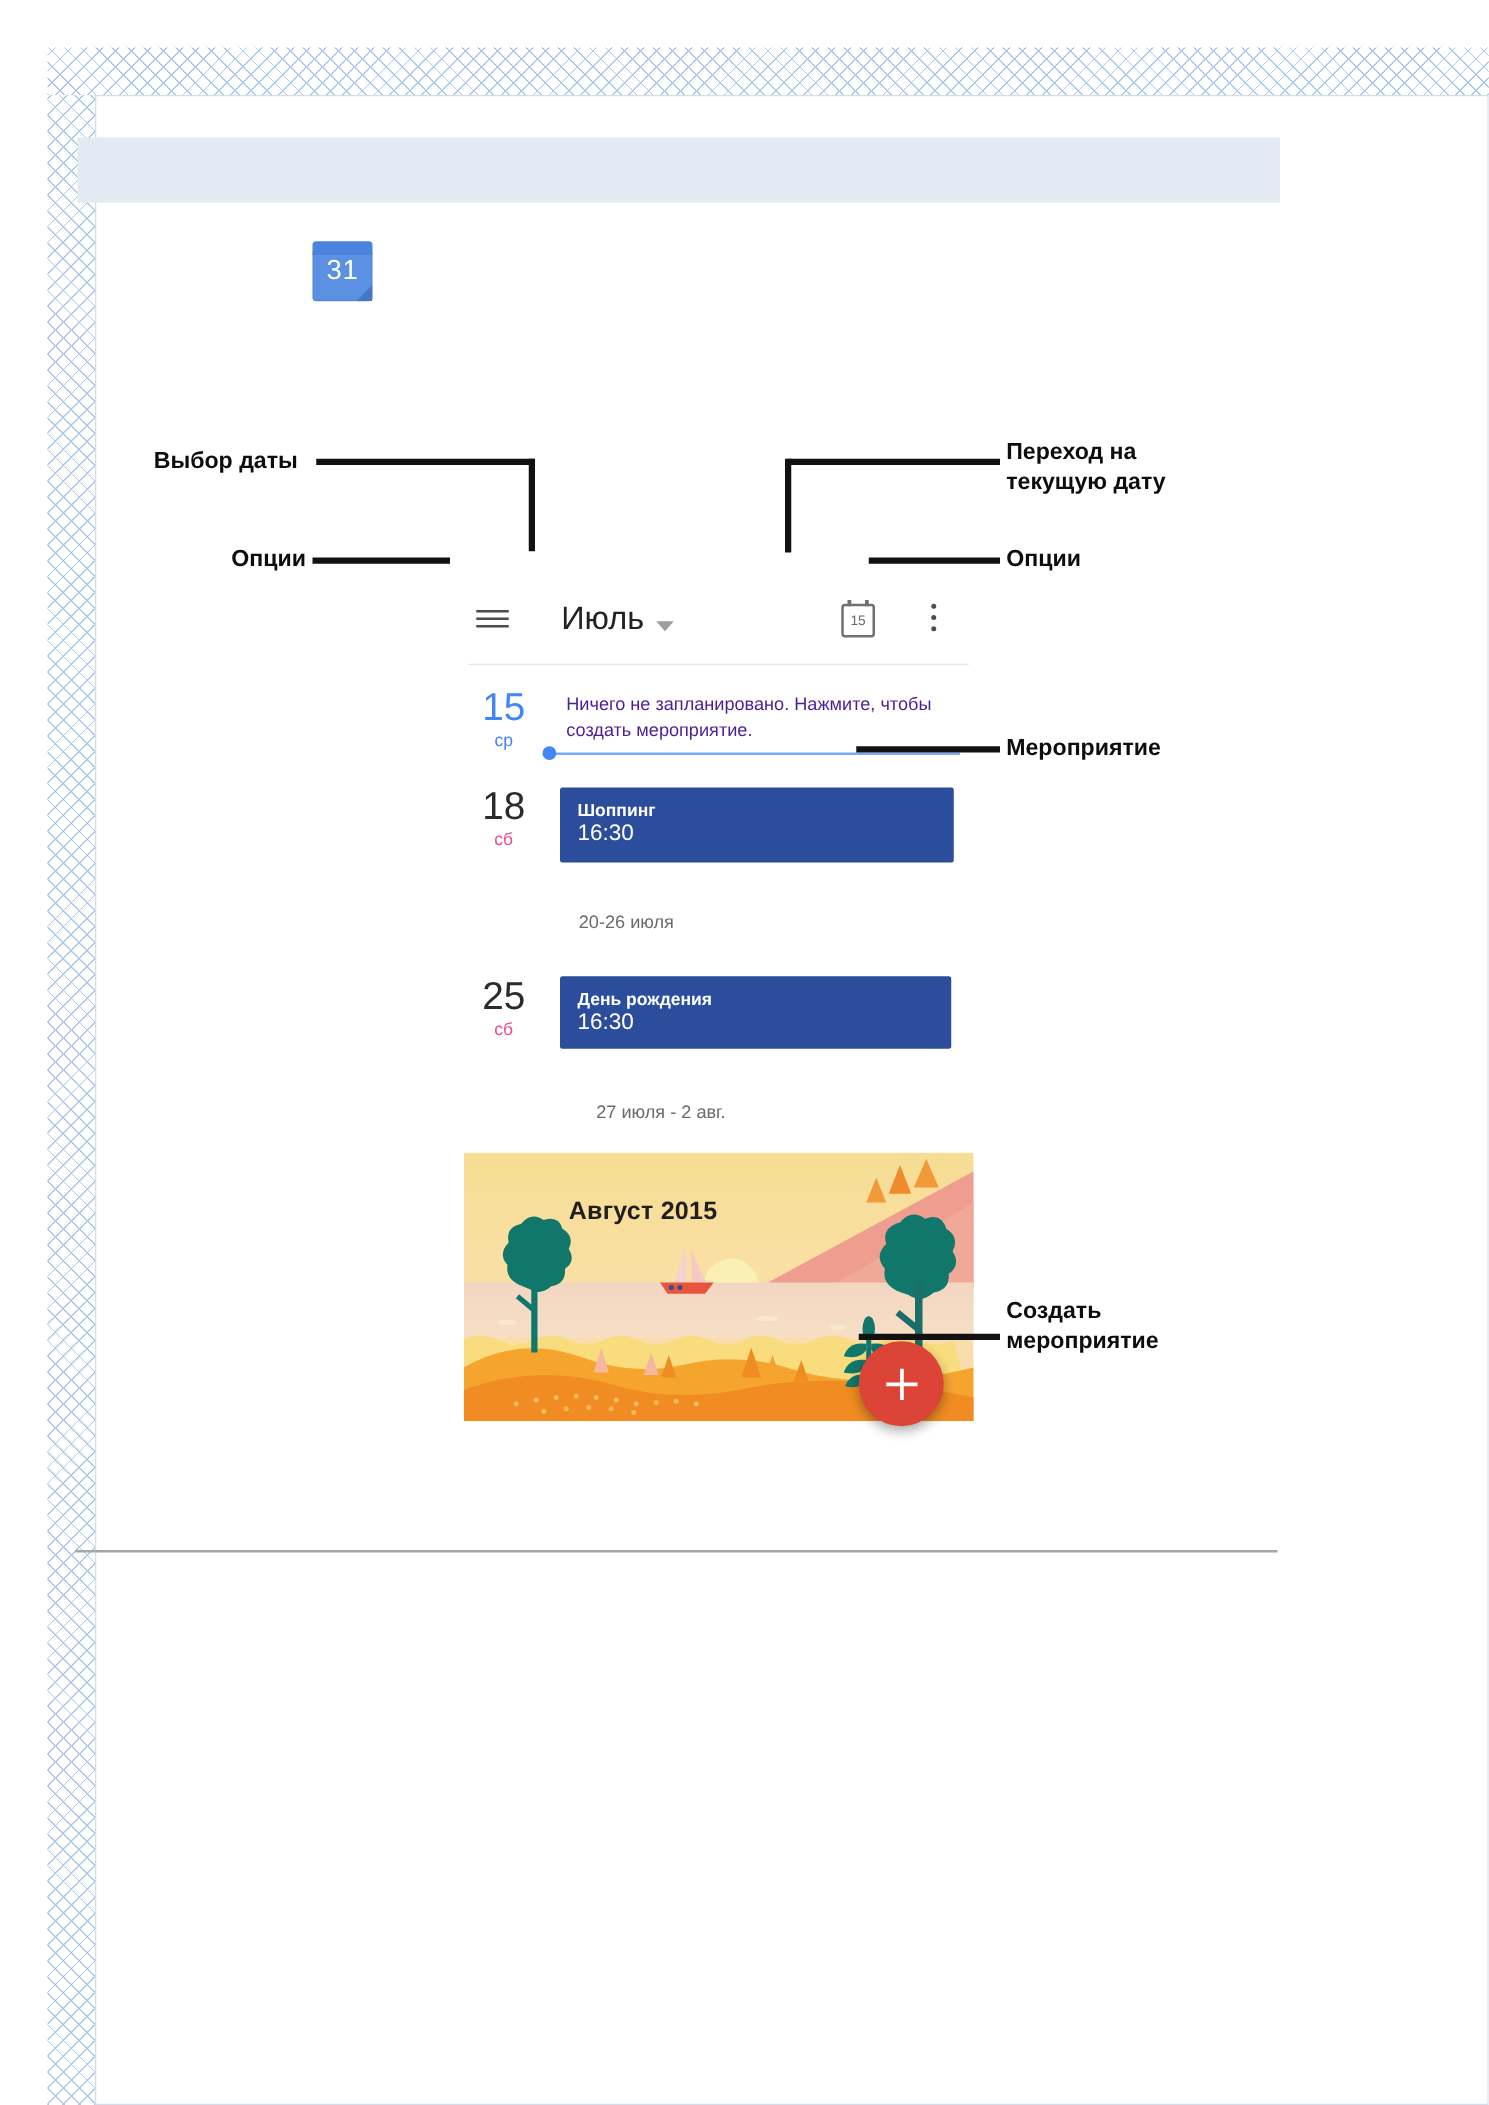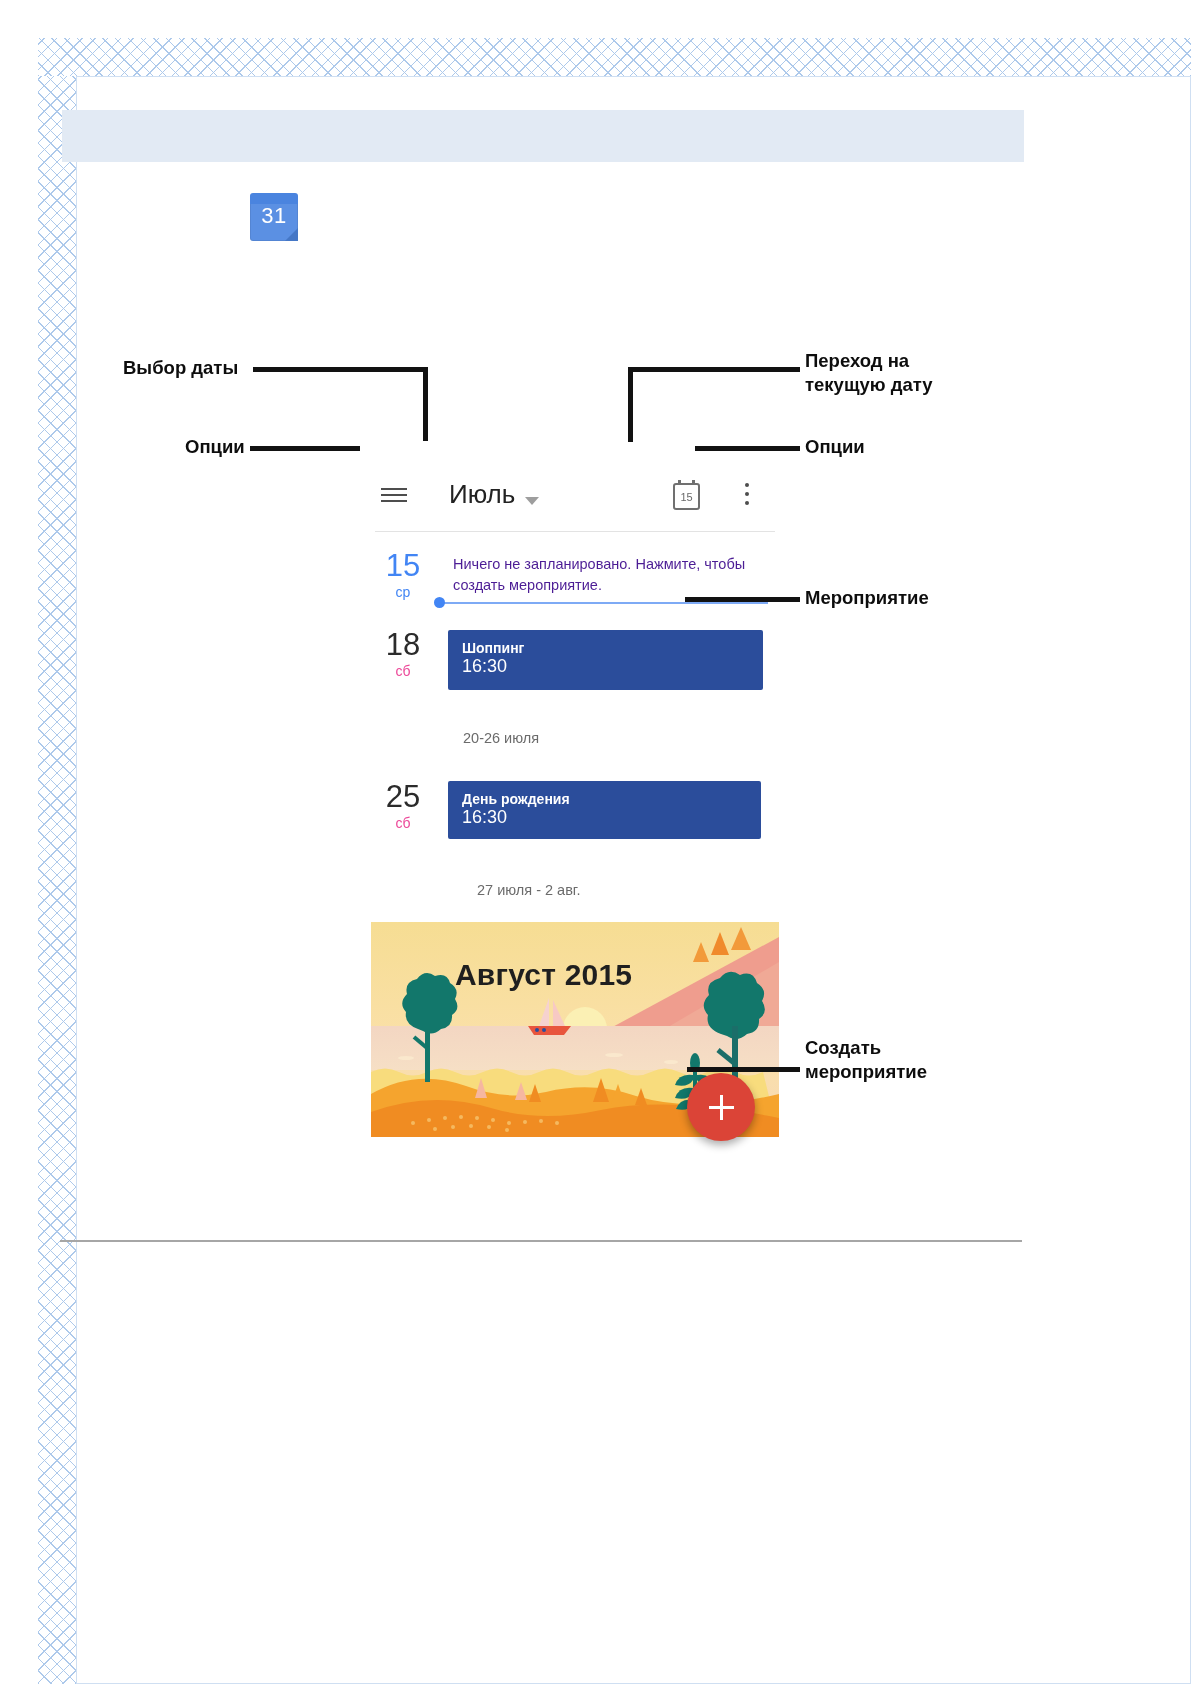--- a/index.html
+++ b/index.html
@@ -162,21 +162,21 @@
     font-family:"Liberation Sans", sans-serif;
   }
 
   
   #banner{
     position:absolute;left:58px;top:497px;width:408px;height:215px;
     overflow:hidden;
   }
   .banner-title{
     position:absolute;left:84px;top:36px;
-    font-size:30px;font-weight:bold;color:#1f1f1f;
+    font-size:20px;font-weight:bold;color:#1f1f1f;
     font-family:"Liberation Sans", sans-serif;z-index:9;
     letter-spacing:.2px;
   }
 
   
   #fab{
     position:absolute;left:374px;top:648px;width:68px;height:68px;
     border-radius:50%;background:#db4437;
     box-shadow:0 4px 9px rgba(0,0,0,.33);
     z-index:20;

